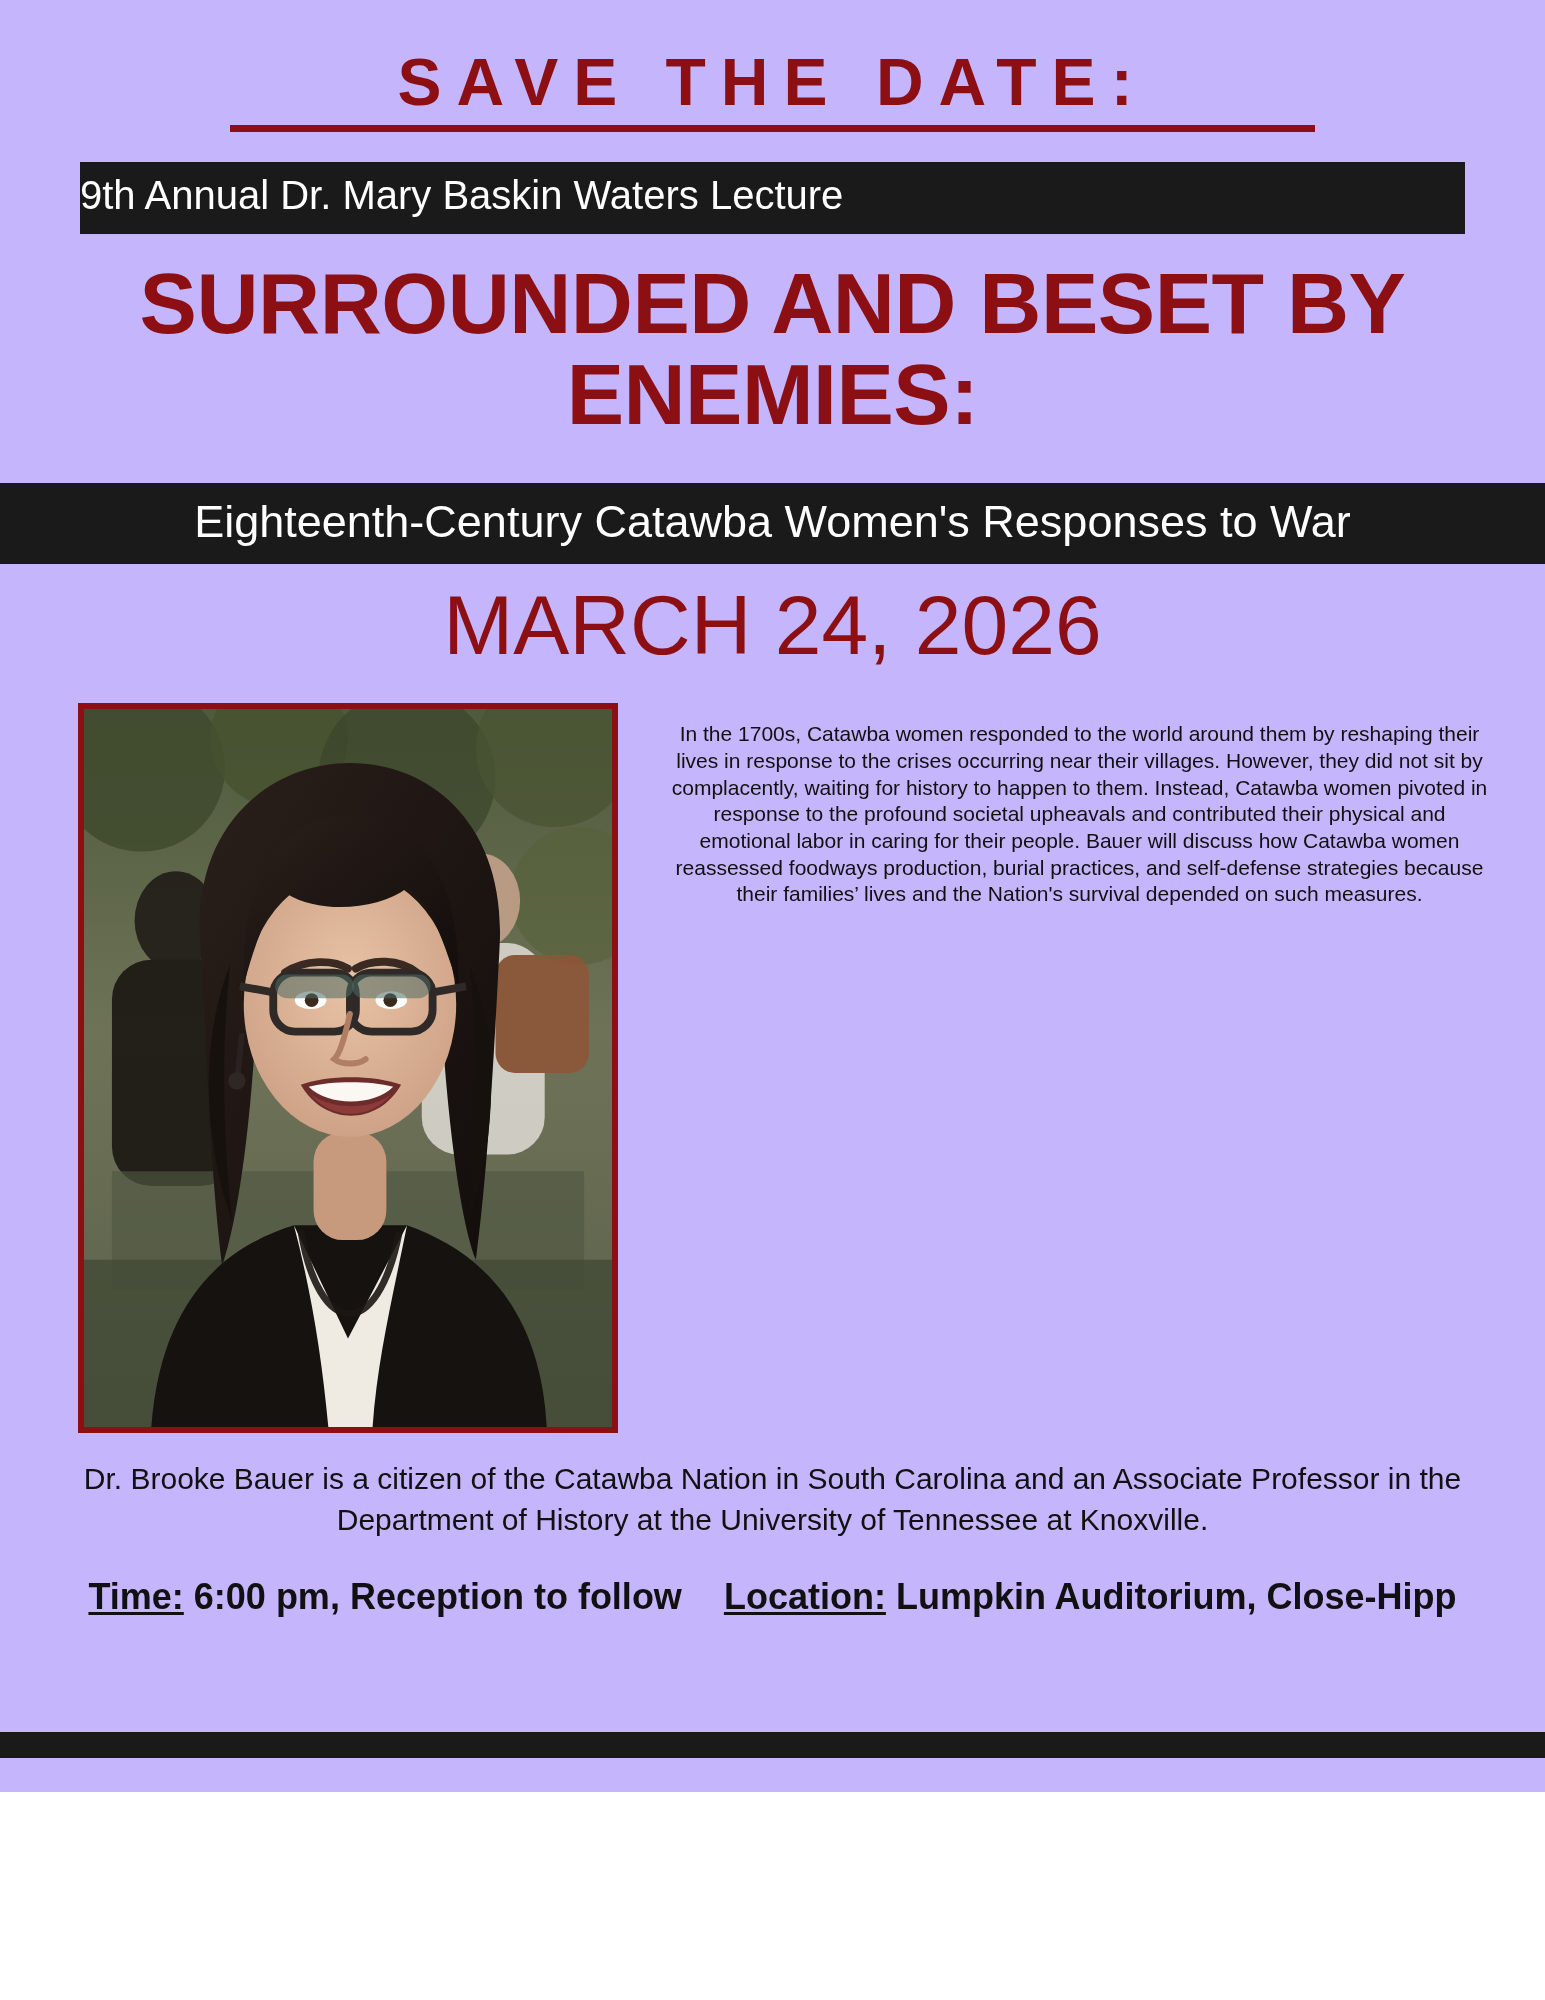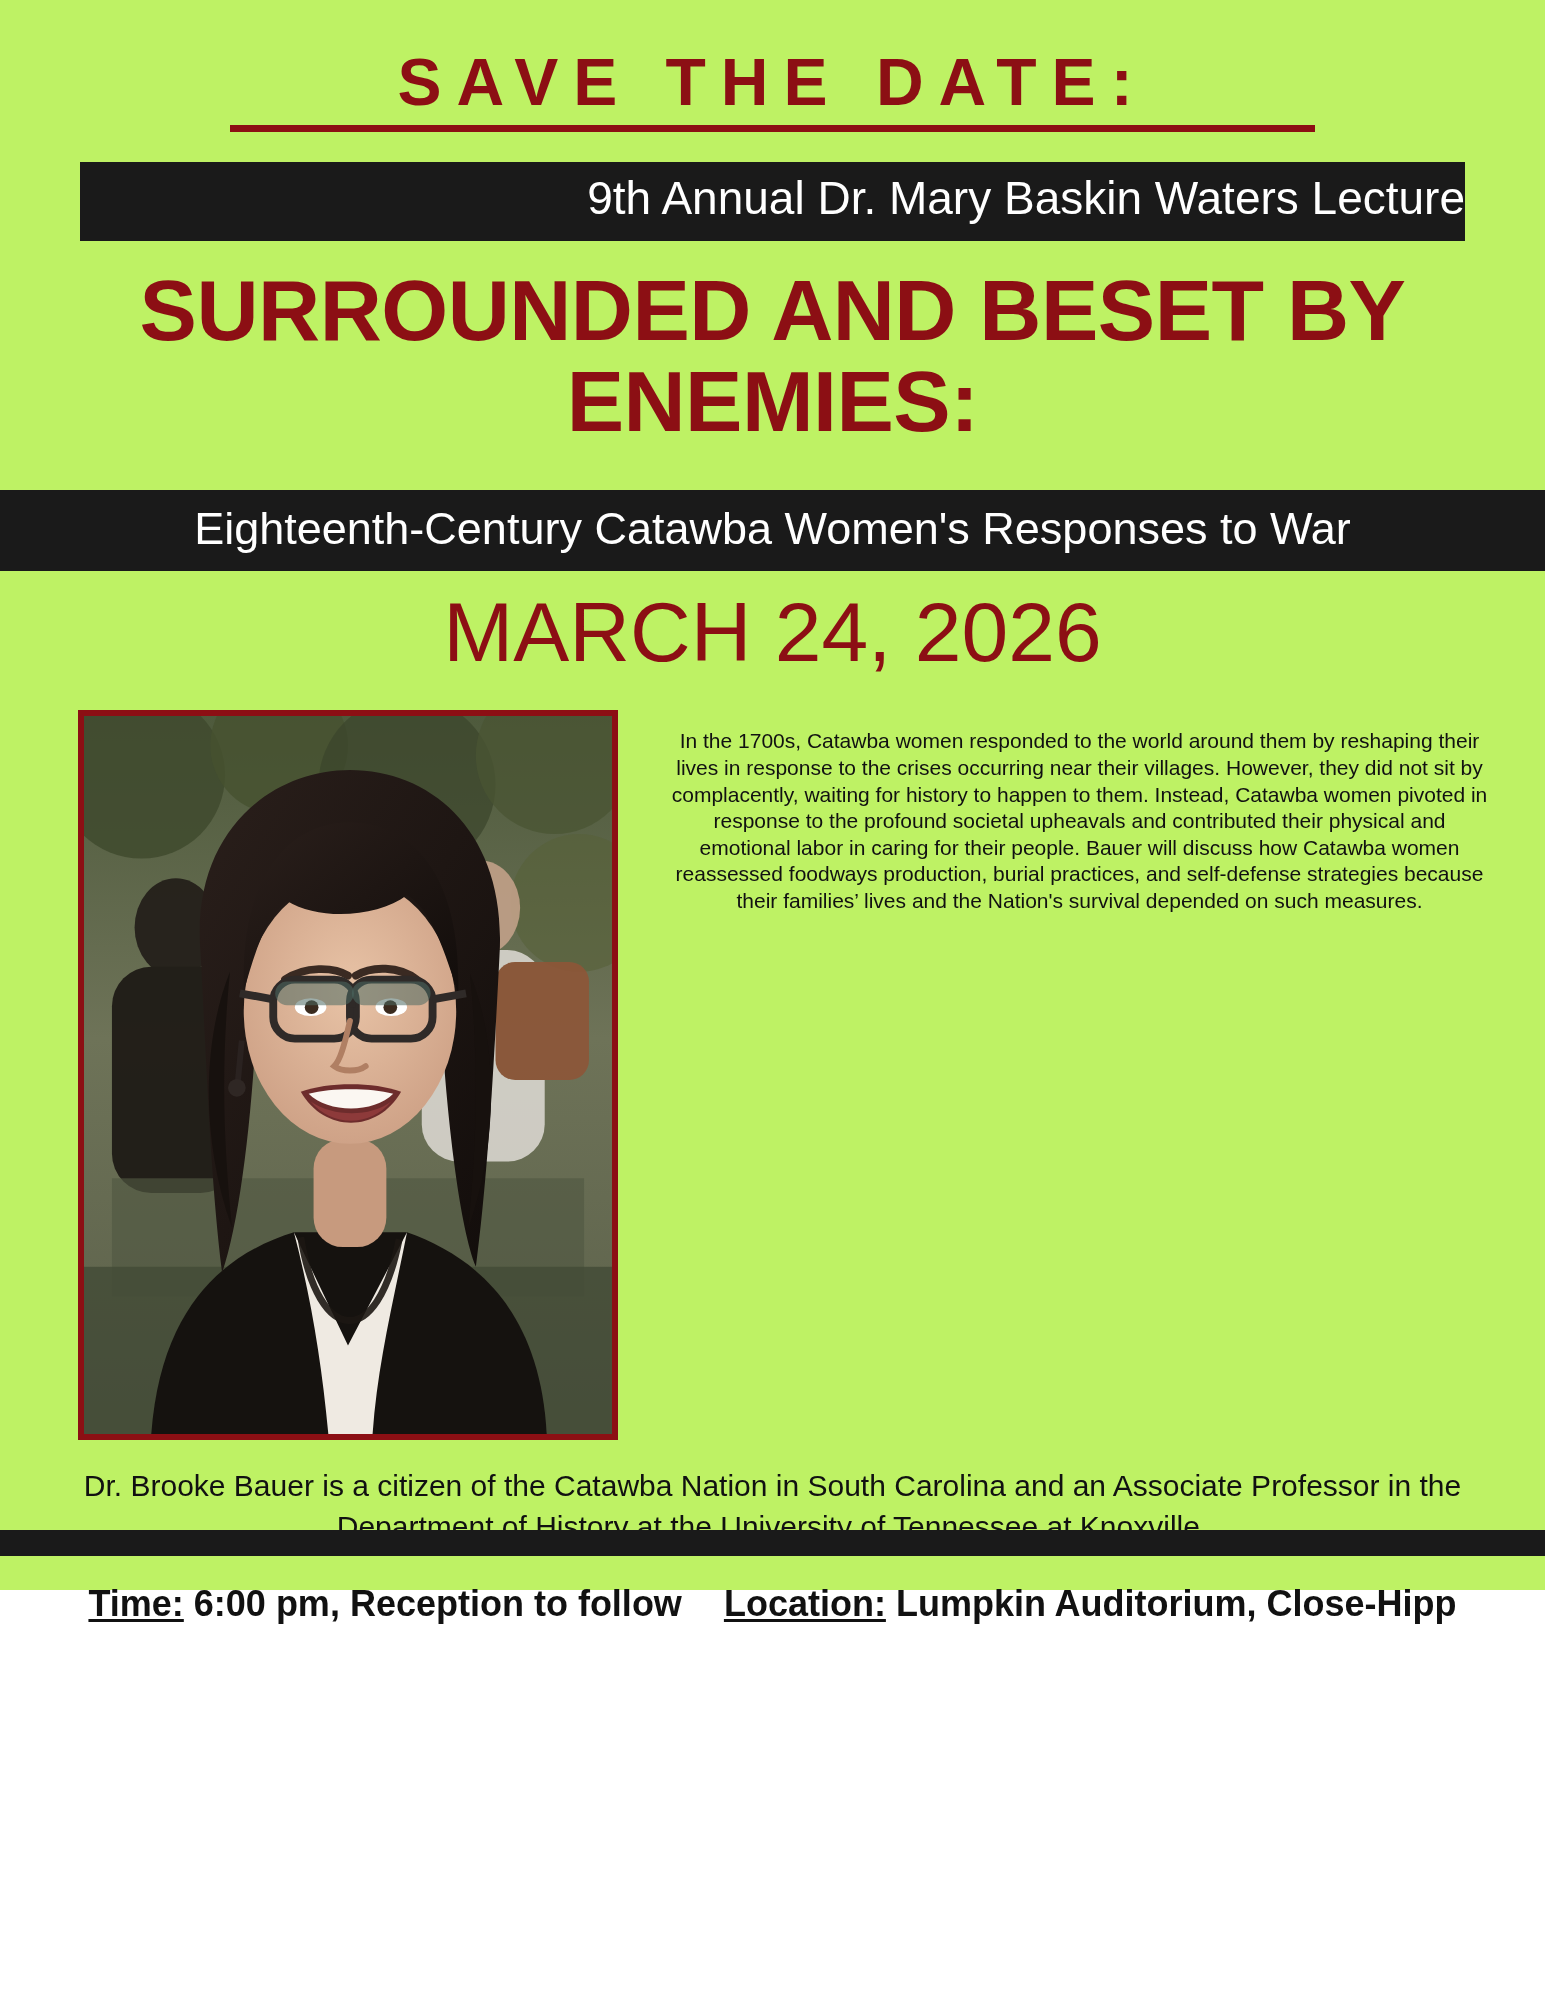--- a/index.html
+++ b/index.html
@@ -10,24 +10,24 @@
   body {
     width: 1545px;
     height: 2000px;
     font-family: "Liberation Sans", sans-serif;
     color: #000000;
     position: relative;
     overflow: hidden;
   }
   .poster {
     width: 1545px;
-    height: 1590px;
+    height: 1792px;
     position: relative;
     box-sizing: border-box;
-    background: #bef264;
+    background: #c4b5fd;
   }
 
   
   .save-the-date {
     text-align: center;
     color: #8c0f14;
     font-size: 66px;
     font-weight: bold;
     letter-spacing: 15px;
     padding-top: 48px;
@@ -38,22 +38,22 @@
     height: 7px;
     background: #8c0f14;
     margin: 8px auto 0 auto;
   }
 
   
   .lecture-bar {
     background: #1a1a1a;
     color: #ffffff;
     margin: 30px 80px 4px 80px;
-    text-align: right;
-    font-size: 46px;
+    text-align: left;
+    font-size: 40px;
     padding: 10px 0 16px 0;
     line-height: 1.15;
     font-weight: normal;
   }
 
   
   .main-title {
     text-align: center;
     color: #8c0f14;
     font-size: 86px;

